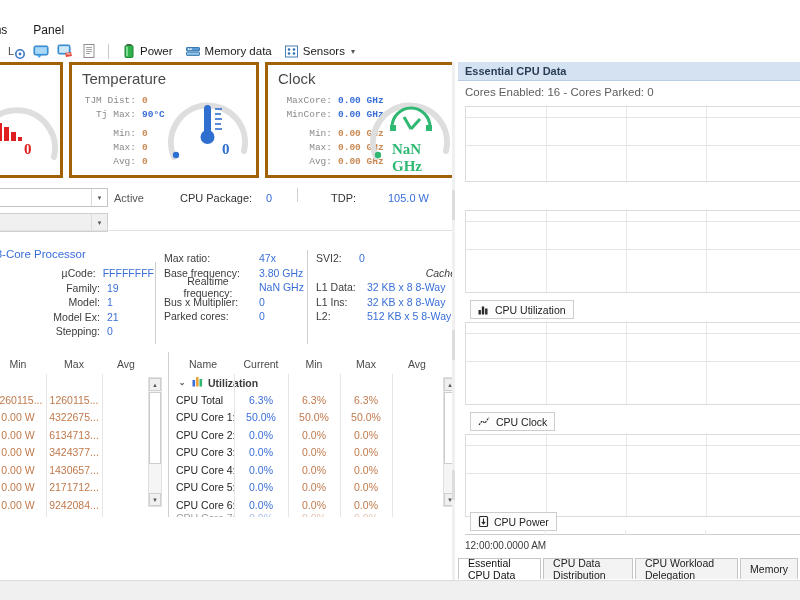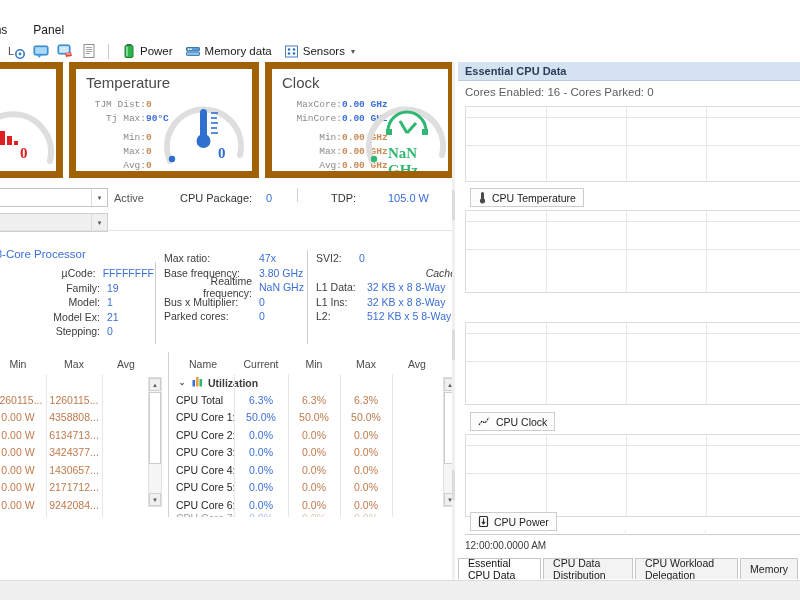--- a/index.html
+++ b/index.html
@@ -31,27 +31,27 @@
   .tb-sep { width:1px; height:15px; background:#c9c9c9; margin:0 4px; }
   .tb-btn { display:flex; align-items:center; gap:4px; font-size:11.5px; color:#1a1a1a; padding:1px 3px; cursor:default;}
   .tb-caret { font-size:8px; color:#555; margin-left:2px; }
 
   
   .leftpane { position:absolute; left:0; top:62px; width:455px; height:538px; background:#fff; }
 
   
   .cards { position:absolute; left:-35px; top:0px; width:490px; height:118px; display:flex; gap:6px; }
   .card {
-    border:7px solid #a16207; background:#fff; position:relative;
+    border:3px solid #a16207; background:#fff; position:relative;
     width:190px; height:116px; overflow:hidden;
   }
   .card-title { position:absolute; left:10px; top:5px; font-size:15px; color:#4a4a4a; font-weight:400; }
   .card-rows { position:absolute; left:8px; top:28px; font-family:"Liberation Mono", monospace; font-size:9.5px; }
   .crow { display:flex; height:14px; align-items:center; }
-  .clabel { width:62px; text-align:right; color:#8a8a8a; }
+  .clabel { width:62px; text-align:right; color:#8a8a8a; padding-right:6px; }
   .cval { color:#3a6fd8; font-weight:bold; }
   .cval.orange { color:#c98a55; }
   .gauge-wrap { position:absolute; right:4px; top:14px; width:86px; height:92px; }
   .gauge-val { position:absolute; font-family:"Liberation Serif", serif; font-weight:bold; font-size:15px; }
 
   
   .statusline { position:absolute; left:0; top:122px; width:455px; height:48px; }
   .combo {
     position:absolute; background:#fff; border:1px solid #c4c4c4; height:19px;
     font-size:11px; color:#222; display:flex; align-items:center; padding-left:4px;
@@ -373,21 +373,21 @@
       <div class="ci-col" style="left:164px;top:7px;width:140px;">
         <div class="ci-row">
             <span class="ci-lbl" style="width:88px;text-align:left">Max ratio:</span>
             <span class="ci-val">47x</span>
           </div>
         <div class="ci-row">
             <span class="ci-lbl" style="width:88px;text-align:left">Base frequency:</span>
             <span class="ci-val">3.80 GHz</span>
           </div>
         <div class="ci-row">
-            <span class="ci-lbl" style="width:88px;text-align:right">Realtime frequency:</span>
+            <span class="ci-lbl" style="width:88px;text-align:center">Realtime frequency:</span>
             <span class="ci-val">NaN GHz</span>
           </div>
         <div class="ci-row">
             <span class="ci-lbl" style="width:88px;text-align:left">Bus x Multiplier:</span>
             <span class="ci-val">0</span>
           </div>
         <div class="ci-row">
             <span class="ci-lbl" style="width:88px;text-align:left">Parked cores:</span>
             <span class="ci-val">0</span>
           </div>
@@ -432,21 +432,21 @@
           <div class="colsep" style="left:56px"></div>
           <div class="colsep" style="left:112px"></div>
           <div style="height:17px"></div>
           <div class="trow">
               <span class="td mn" style="width:56px">1260115...</span>
               <span class="td mx" style="width:56px">1260115...</span>
               <span class="td" style="width:48px"></span>
             </div>
           <div class="trow">
               <span class="td mn" style="width:56px">0.00 W</span>
-              <span class="td mx" style="width:56px">4358808...</span>
+              <span class="td mx" style="width:56px">4322675...</span>
               <span class="td" style="width:48px"></span>
             </div>
           <div class="trow">
               <span class="td mn" style="width:56px">0.00 W</span>
               <span class="td mx" style="width:56px">6134713...</span>
               <span class="td" style="width:48px"></span>
             </div>
           <div class="trow">
               <span class="td mn" style="width:56px">0.00 W</span>
               <span class="td mx" style="width:56px">3424377...</span>
@@ -585,36 +585,37 @@
     <div class="rp-title">Essential CPU Data</div>
     <div class="rp-sub">Cores Enabled: 16 - Cores Parked: 0</div>
 
     <div class="chart-block" style="top:44px;height:76px;">
       <div class="chart-gridline" style="top:10px;"></div>
       <div class="chart-gridline" style="top:38px;"></div>
       <div class="chart-vline" style="left:80px;"></div>
       <div class="chart-vline" style="left:160px;"></div>
       <div class="chart-vline" style="left:240px;"></div>
     </div>
-    <div class="chart-legend" style="left:15px;top:126px;">
-      <span style="display:flex;">
-        <svg width="9" height="13" viewBox="0 0 9 13">
-          <rect x="3" y="1" width="3" height="7.5" rx="1.5" fill="#4a4a4a"></rect>
-          <circle cx="4.5" cy="9.8" r="2.6" fill="#4a4a4a"></circle>
-        </svg>
-      </span>
-      <span>CPU Temperature</span>
-    </div>
 
     <div class="chart-block" style="top:148px;height:83px;">
       <div class="chart-gridline" style="top:10px;"></div>
       <div class="chart-gridline" style="top:38px;"></div>
       <div class="chart-vline" style="left:80px;"></div>
       <div class="chart-vline" style="left:160px;"></div>
       <div class="chart-vline" style="left:240px;"></div>
+    </div>
+    <div class="chart-legend" style="left:15px;top:238px;">
+      <span style="display:flex;">
+        <svg width="12" height="11" viewBox="0 0 12 11">
+          <rect x="0.5" y="6" width="2.4" height="4.5" fill="#2a2a2a"></rect>
+          <rect x="3.8" y="2.5" width="2.4" height="8" fill="#2a2a2a"></rect>
+          <rect x="7.1" y="4.5" width="2.4" height="6" fill="#2a2a2a"></rect>
+        </svg>
+      </span>
+      <span>CPU Utilization</span>
     </div>
 
     <div class="chart-block" style="top:260px;height:83px;">
       <div class="chart-gridline" style="top:10px;"></div>
       <div class="chart-gridline" style="top:38px;"></div>
       <div class="chart-vline" style="left:80px;"></div>
       <div class="chart-vline" style="left:160px;"></div>
       <div class="chart-vline" style="left:240px;"></div>
     </div>
     <div class="chart-legend" style="left:15px;top:350px;">

